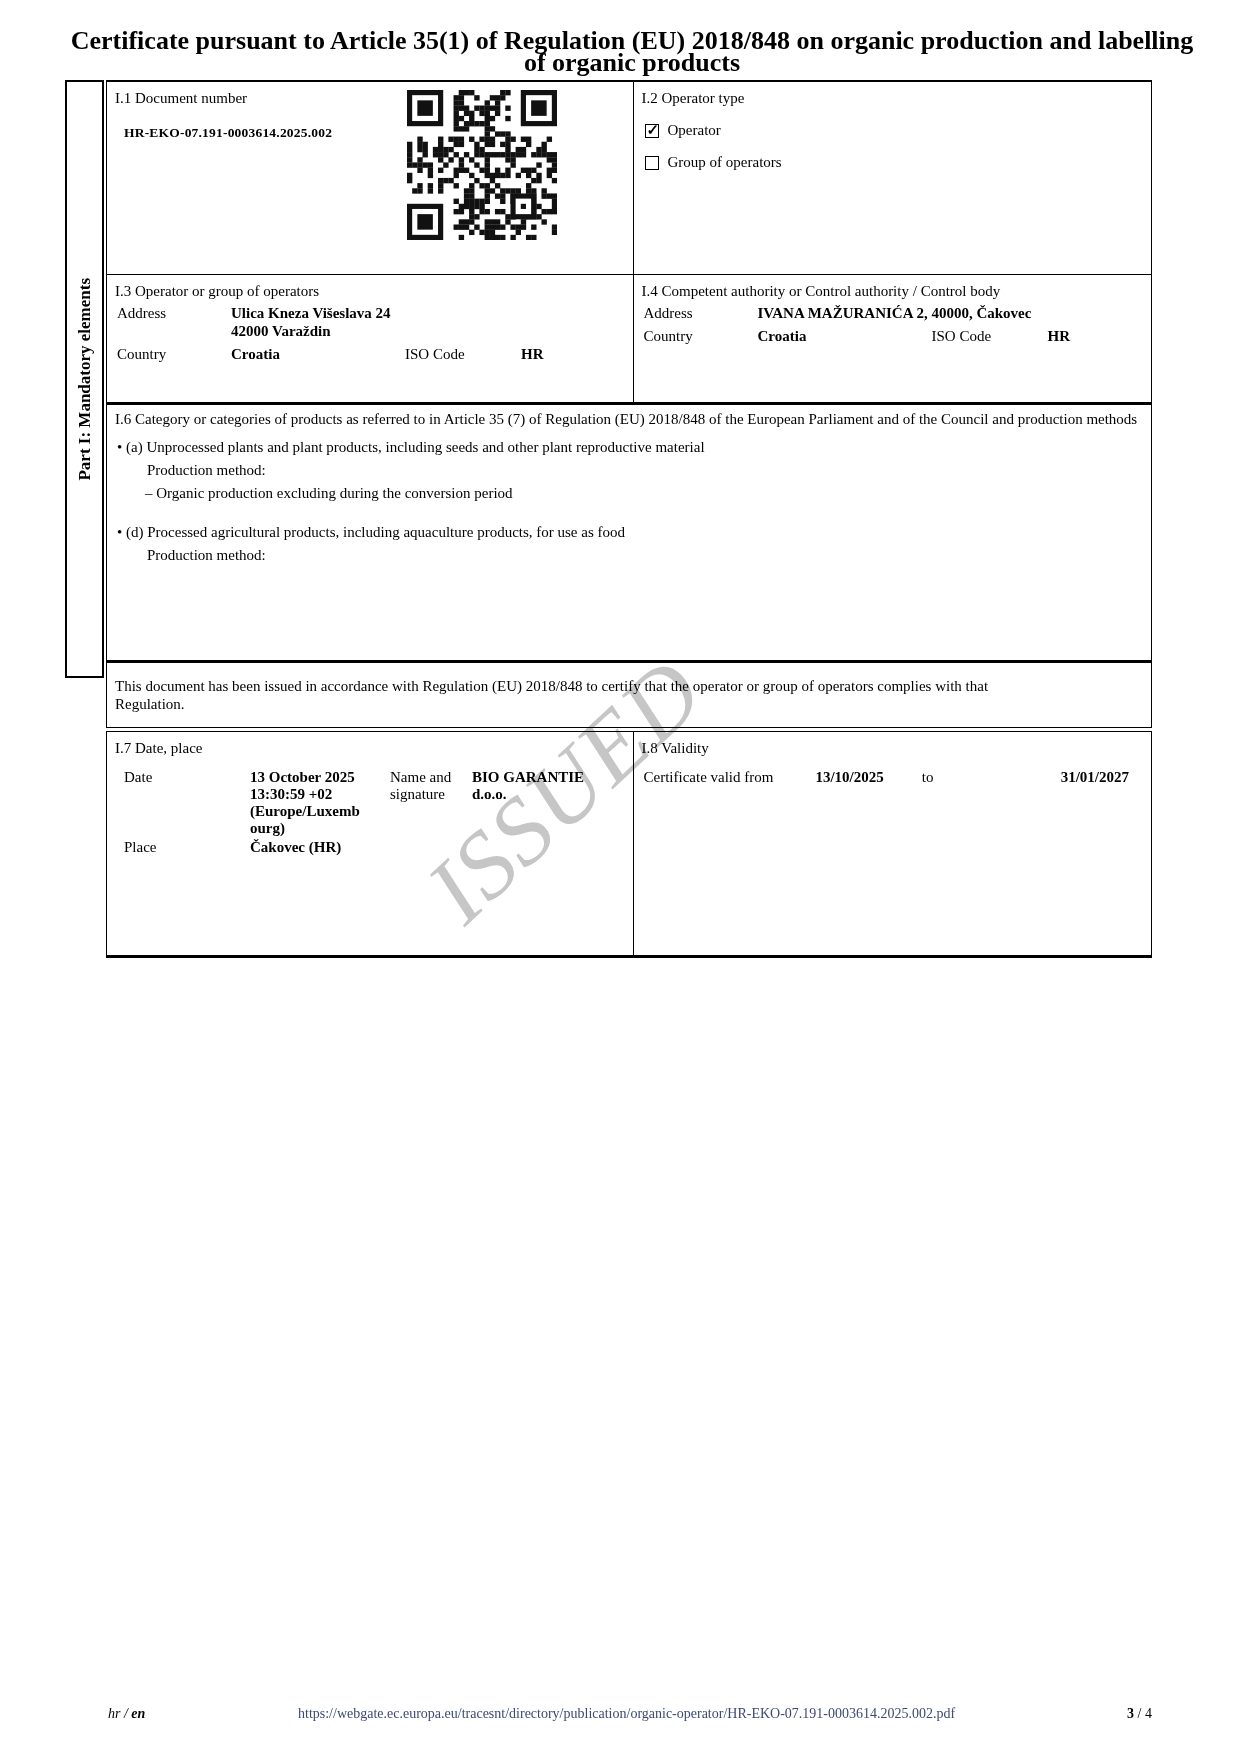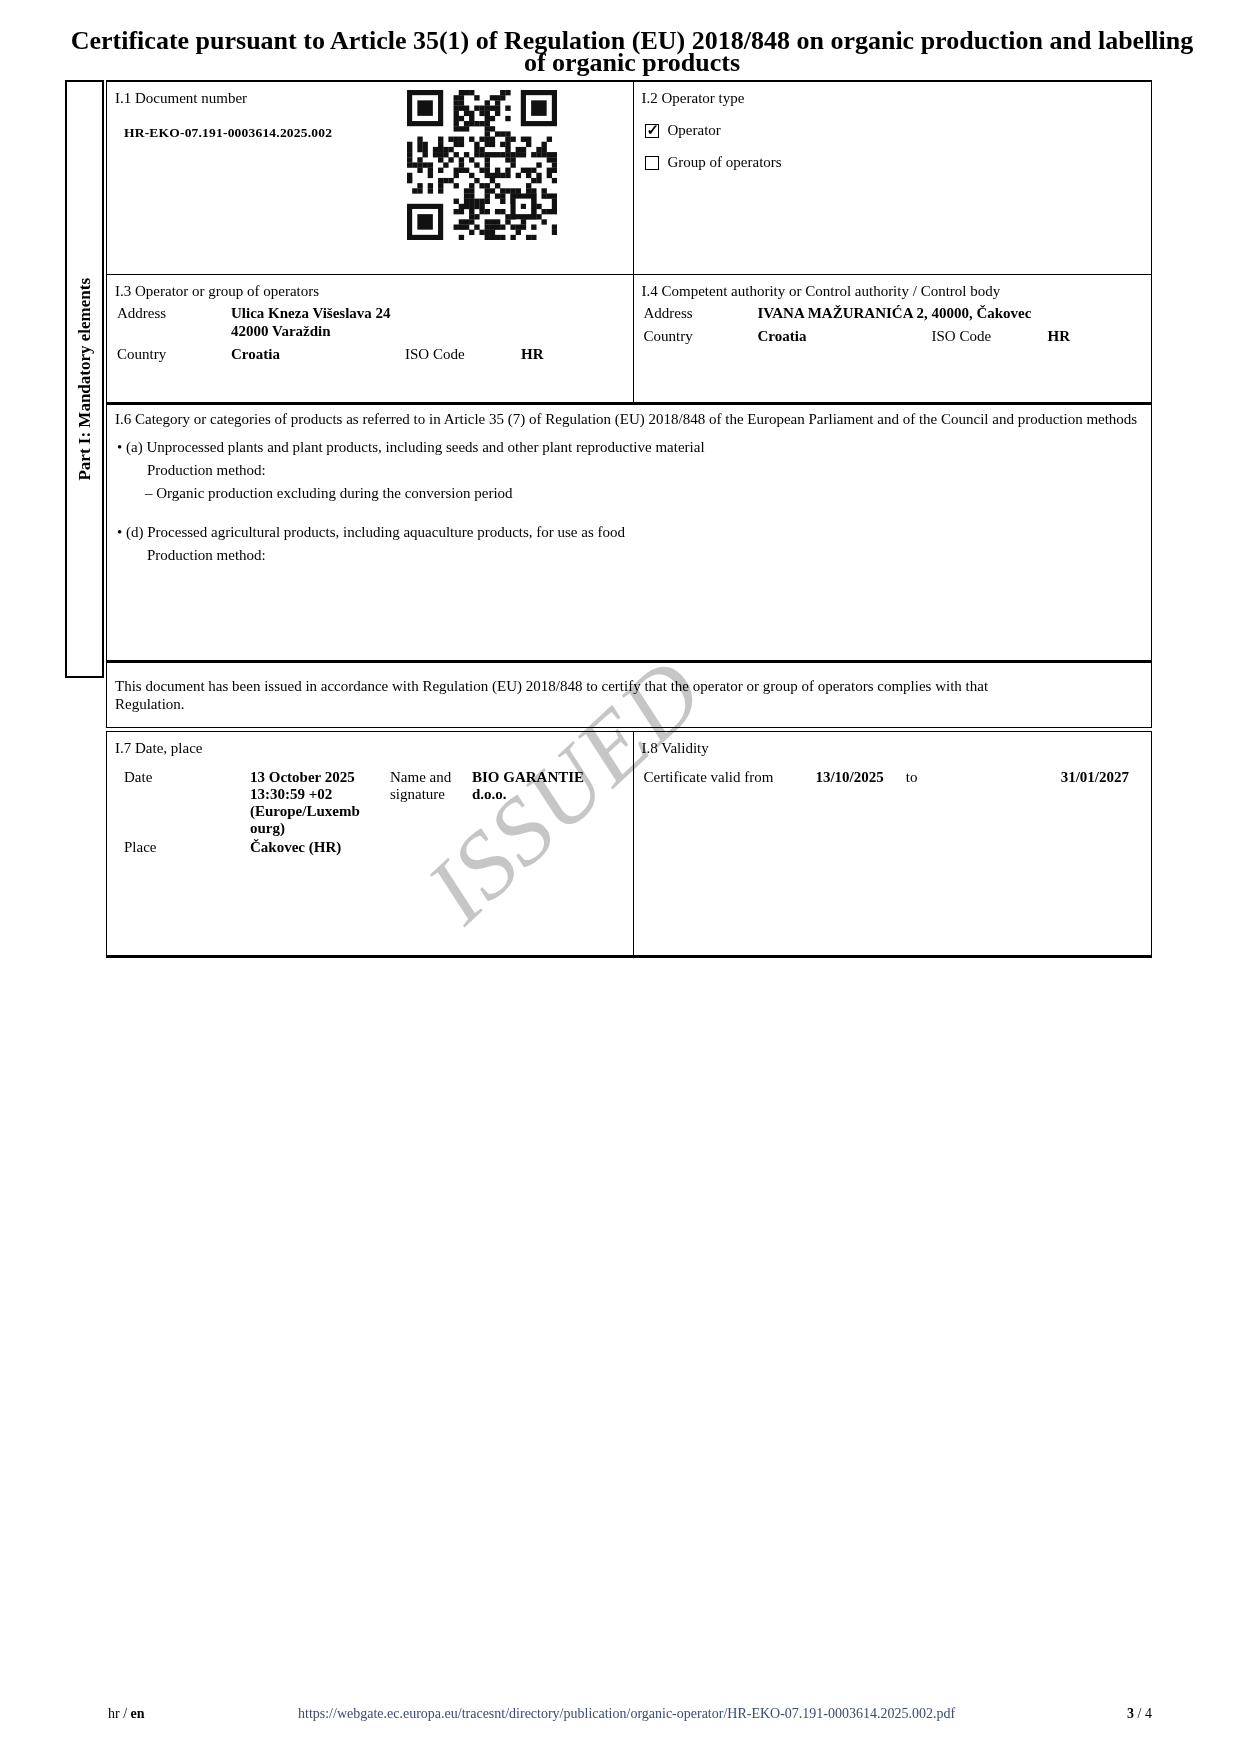--- a/index.html
+++ b/index.html
@@ -73,27 +73,27 @@
   .kv7 { display:grid; grid-template-columns:126px 140px 82px auto;
          padding-left:17px; font-size:15px; line-height:17px; }
   .mt12 { margin-top:12px; } .mt2 { margin-top:2px; }
   .wrapcol { width:110px; overflow-wrap:break-word; word-wrap:break-word; }
   .wrapcol2 { width:130px; }
   .wrapcol3 { width:80px; }
 
   
   .valid { display:flex; align-items:center; margin-top:12px; padding-left:10px; font-size:15px; }
   .valid .vfrom { margin-left:42px; }
-  .valid .vto-label { margin-left:22px; }
+  .valid .vto-label { margin-left:38px; }
   .valid .vto { margin-left:auto; margin-right:22px; }
 
   
   .footer { position:absolute; left:106px; top:1706px; width:1046px; height:22px;
             font-size:14px; z-index:2; }
-  .f-lang { position:absolute; left:2px; top:0; }
+  .f-lang { position:absolute; left:2px; top:0;font-style:italic; }
   .f-url  { position:absolute; left:192px; top:0; text-decoration:none; }
   .f-page { position:absolute; right:0; top:0; }
 </style>
 </head>
 <body>
 
 <div class="page">
 
   <div class="title">
     <div>Certificate pursuant to Article 35(1) of Regulation (EU) 2018/848 on organic production and labelling</div>

